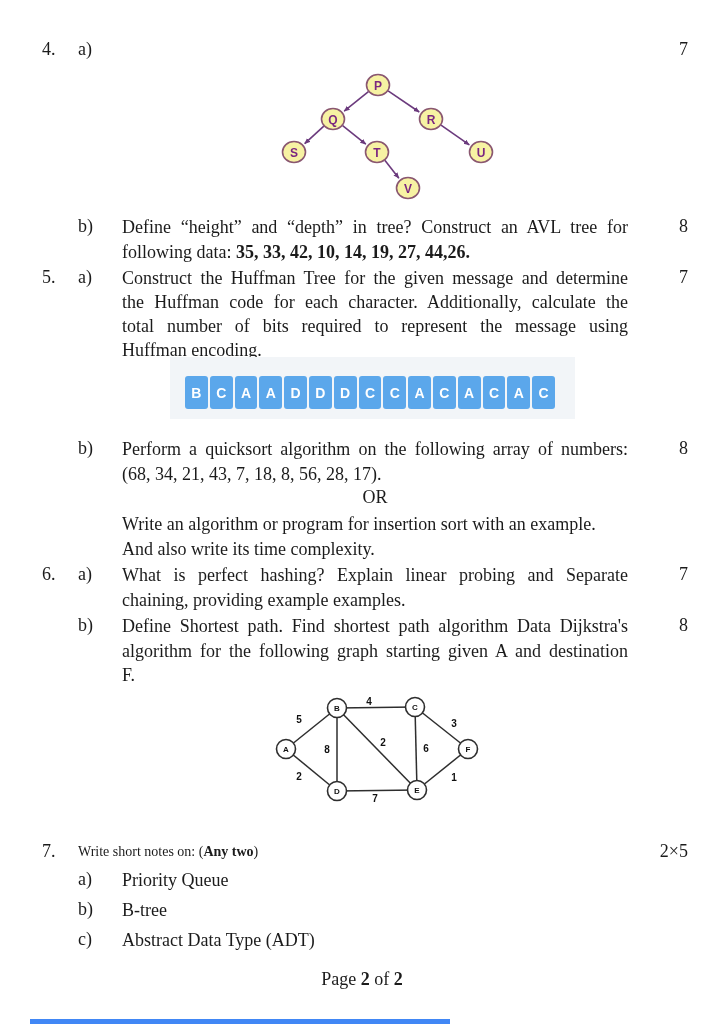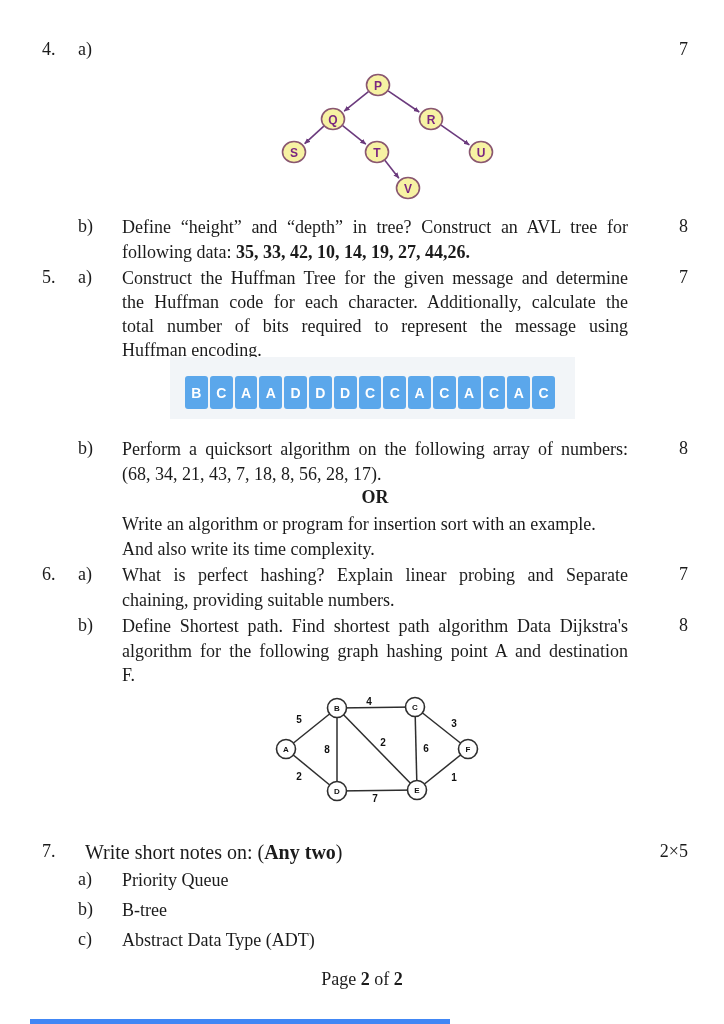--- a/index.html
+++ b/index.html
@@ -1,25 +1,25 @@
 <!DOCTYPE html>
 <html><head>
 <meta charset="utf-8">
 <style>
   html,body{margin:0;padding:0;}
   body{background:#ffffff;font-family:"Liberation Serif", serif;color:#1b1b1b;}
   #page{position:relative;width:724px;height:1024px;background:#ffffff;overflow:hidden;}
-  .line{position:absolute;font-size:20px;line-height:22px;white-space:nowrap;margin-left:7px;}
+  .line{position:absolute;font-size:14px;line-height:22px;white-space:nowrap;}
   .qnum{position:absolute;left:42px;font-size:18px;}
   .plabel{position:absolute;left:78px;font-size:18px;}
   .qtext{position:absolute;left:122px;width:506px;font-size:18px;line-height:22px;}
   .just{text-align:justify;text-align-last:justify;white-space:normal;}
   .qmark{position:absolute;left:650px;width:38px;text-align:right;font-size:18px;}
   .bold{font-weight:bold;}
-  .or-line{position:absolute;left:122px;width:506px;text-align:center;font-weight:bold;font-size:18px;}
+  .or-line{position:absolute;left:122px;width:506px;text-align:center;font-weight:normal;font-size:18px;}
   #huffman-strip{position:absolute;left:170px;top:357px;width:405px;height:62px;}
   #huffman-boxes{position:absolute;left:15px;top:19px;width:370px;height:33px;display:flex;gap:2px;}
   .hbox{flex:1;display:flex;align-items:center;justify-content:center;border-radius:3px;
         font-family:"Liberation Sans",sans-serif;font-weight:bold;font-size:14px;color:#fff;}
   #tree-wrap{position:absolute;left:260px;top:64px;width:250px;height:140px;}
   #graph-wrap{position:absolute;left:250px;top:685px;width:240px;height:125px;}
   #footer{position:absolute;top:969px;left:0;width:724px;text-align:center;font-size:18px;}
   #bottom-bar{position:absolute;left:30px;bottom:0;width:420px;height:5px;}
 </style>
 </head>
@@ -111,26 +111,26 @@
   <div class="qmark" style="top:438px">8</div>
   <div class="qtext" style="top:463px">(68, 34, 21, 43, 7, 18, 8, 56, 28, 17).</div>
   <div class="or-line" style="top:487px">OR</div>
   <div class="qtext" style="top:513px">Write an algorithm or program for insertion sort with an example.</div>
   <div class="qtext" style="top:538px">And also write its time complexity.</div>
 
   <div class="qnum" style="top:564px">6.</div>
   <div class="plabel" style="top:564px">a)</div>
   <div class="qtext just" style="top:564px">What is perfect hashing? Explain linear probing and Separate</div>
   <div class="qmark" style="top:564px">7</div>
-  <div class="qtext" style="top:589px">chaining, providing suitable numbers.</div>
+  <div class="qtext" style="top:589px">chaining, providing example examples.</div>
 
   <div class="plabel" style="top:615px">b)</div>
   <div class="qtext just" style="top:615px">Define Shortest path. Find shortest path algorithm Data Dijkstra's</div>
   <div class="qmark" style="top:615px">8</div>
-  <div class="qtext just" style="top:640px">algorithm for the following graph hashing point A and destination</div>
+  <div class="qtext just" style="top:640px">algorithm for the following graph starting given A and destination</div>
   <div class="qtext" style="top:664px">F.</div>
 
   <div id="graph-wrap"><svg width="240" height="125" viewBox="0 0 240 125">
         <line x1="36" y1="64" x2="87" y2="23" stroke="#2E2E2E" stroke-width="1.5"></line>
         <line x1="36" y1="64" x2="87" y2="106" stroke="#2E2E2E" stroke-width="1.5"></line>
         <line x1="87" y1="23" x2="165" y2="22" stroke="#2E2E2E" stroke-width="1.5"></line>
         <line x1="87" y1="23" x2="87" y2="106" stroke="#2E2E2E" stroke-width="1.5"></line>
         <line x1="87" y1="23" x2="167" y2="105" stroke="#2E2E2E" stroke-width="1.5"></line>
         <line x1="165" y1="22" x2="167" y2="105" stroke="#2E2E2E" stroke-width="1.5"></line>
         <line x1="165" y1="22" x2="218" y2="64" stroke="#2E2E2E" stroke-width="1.5"></line>

